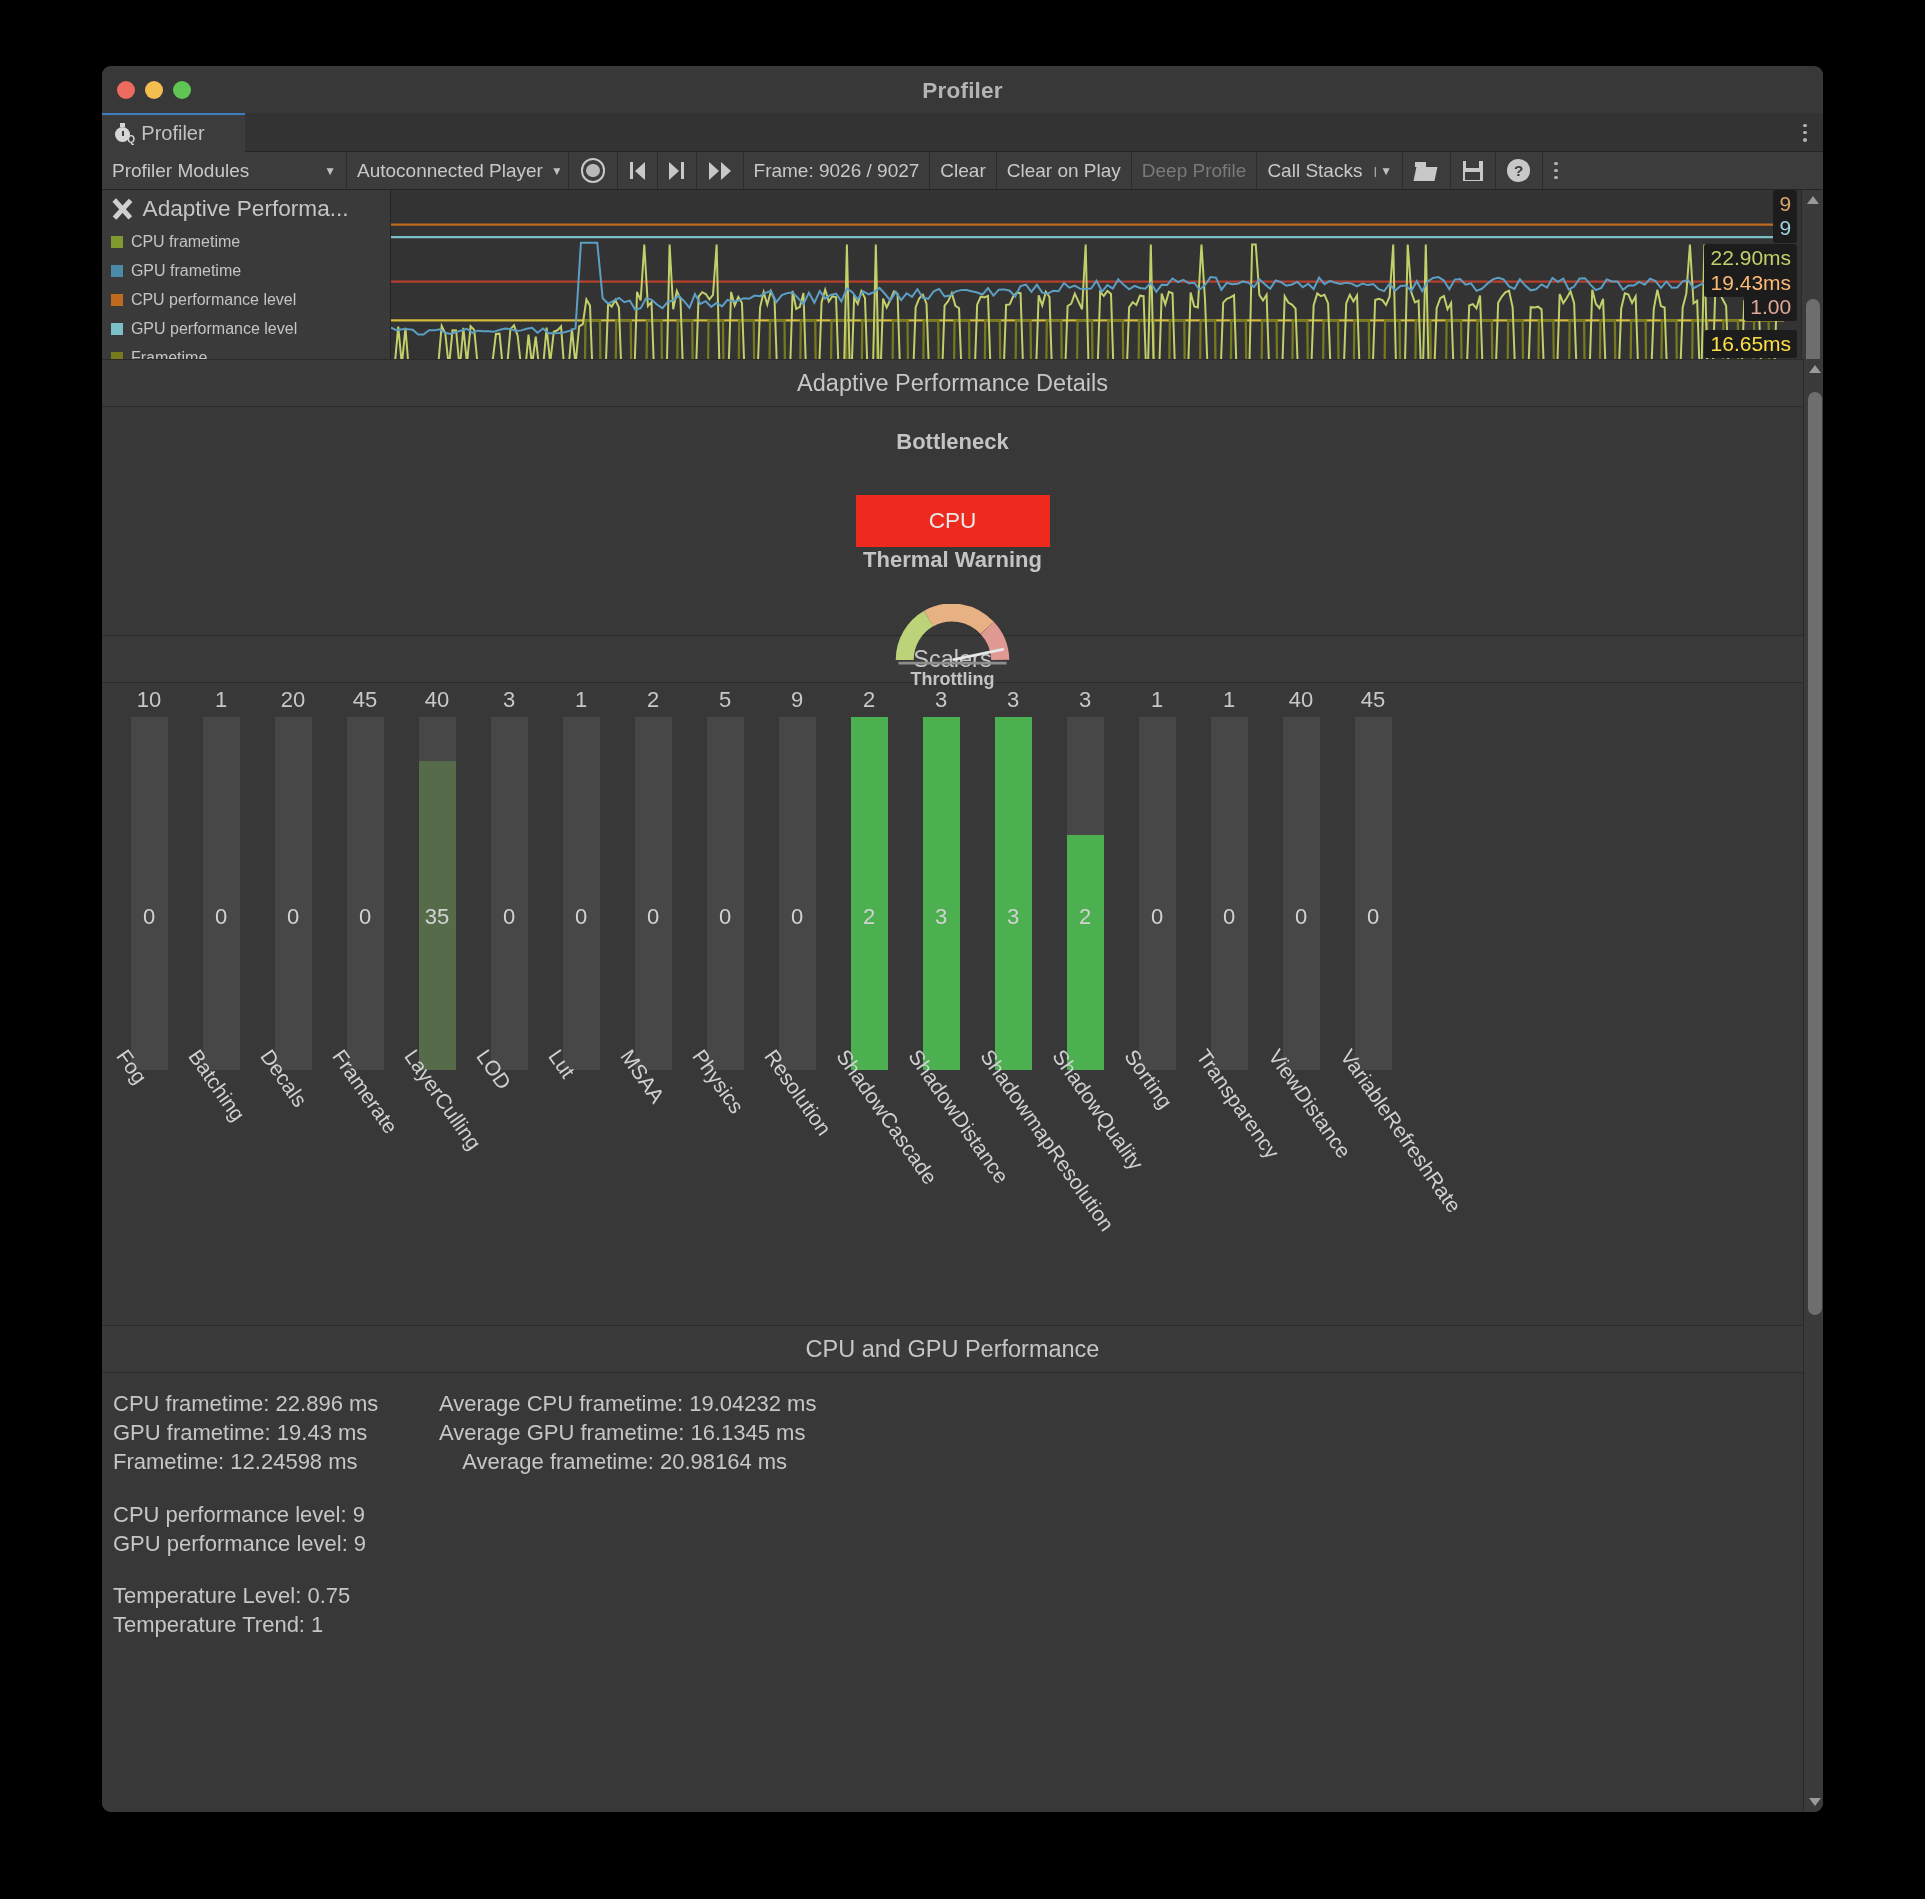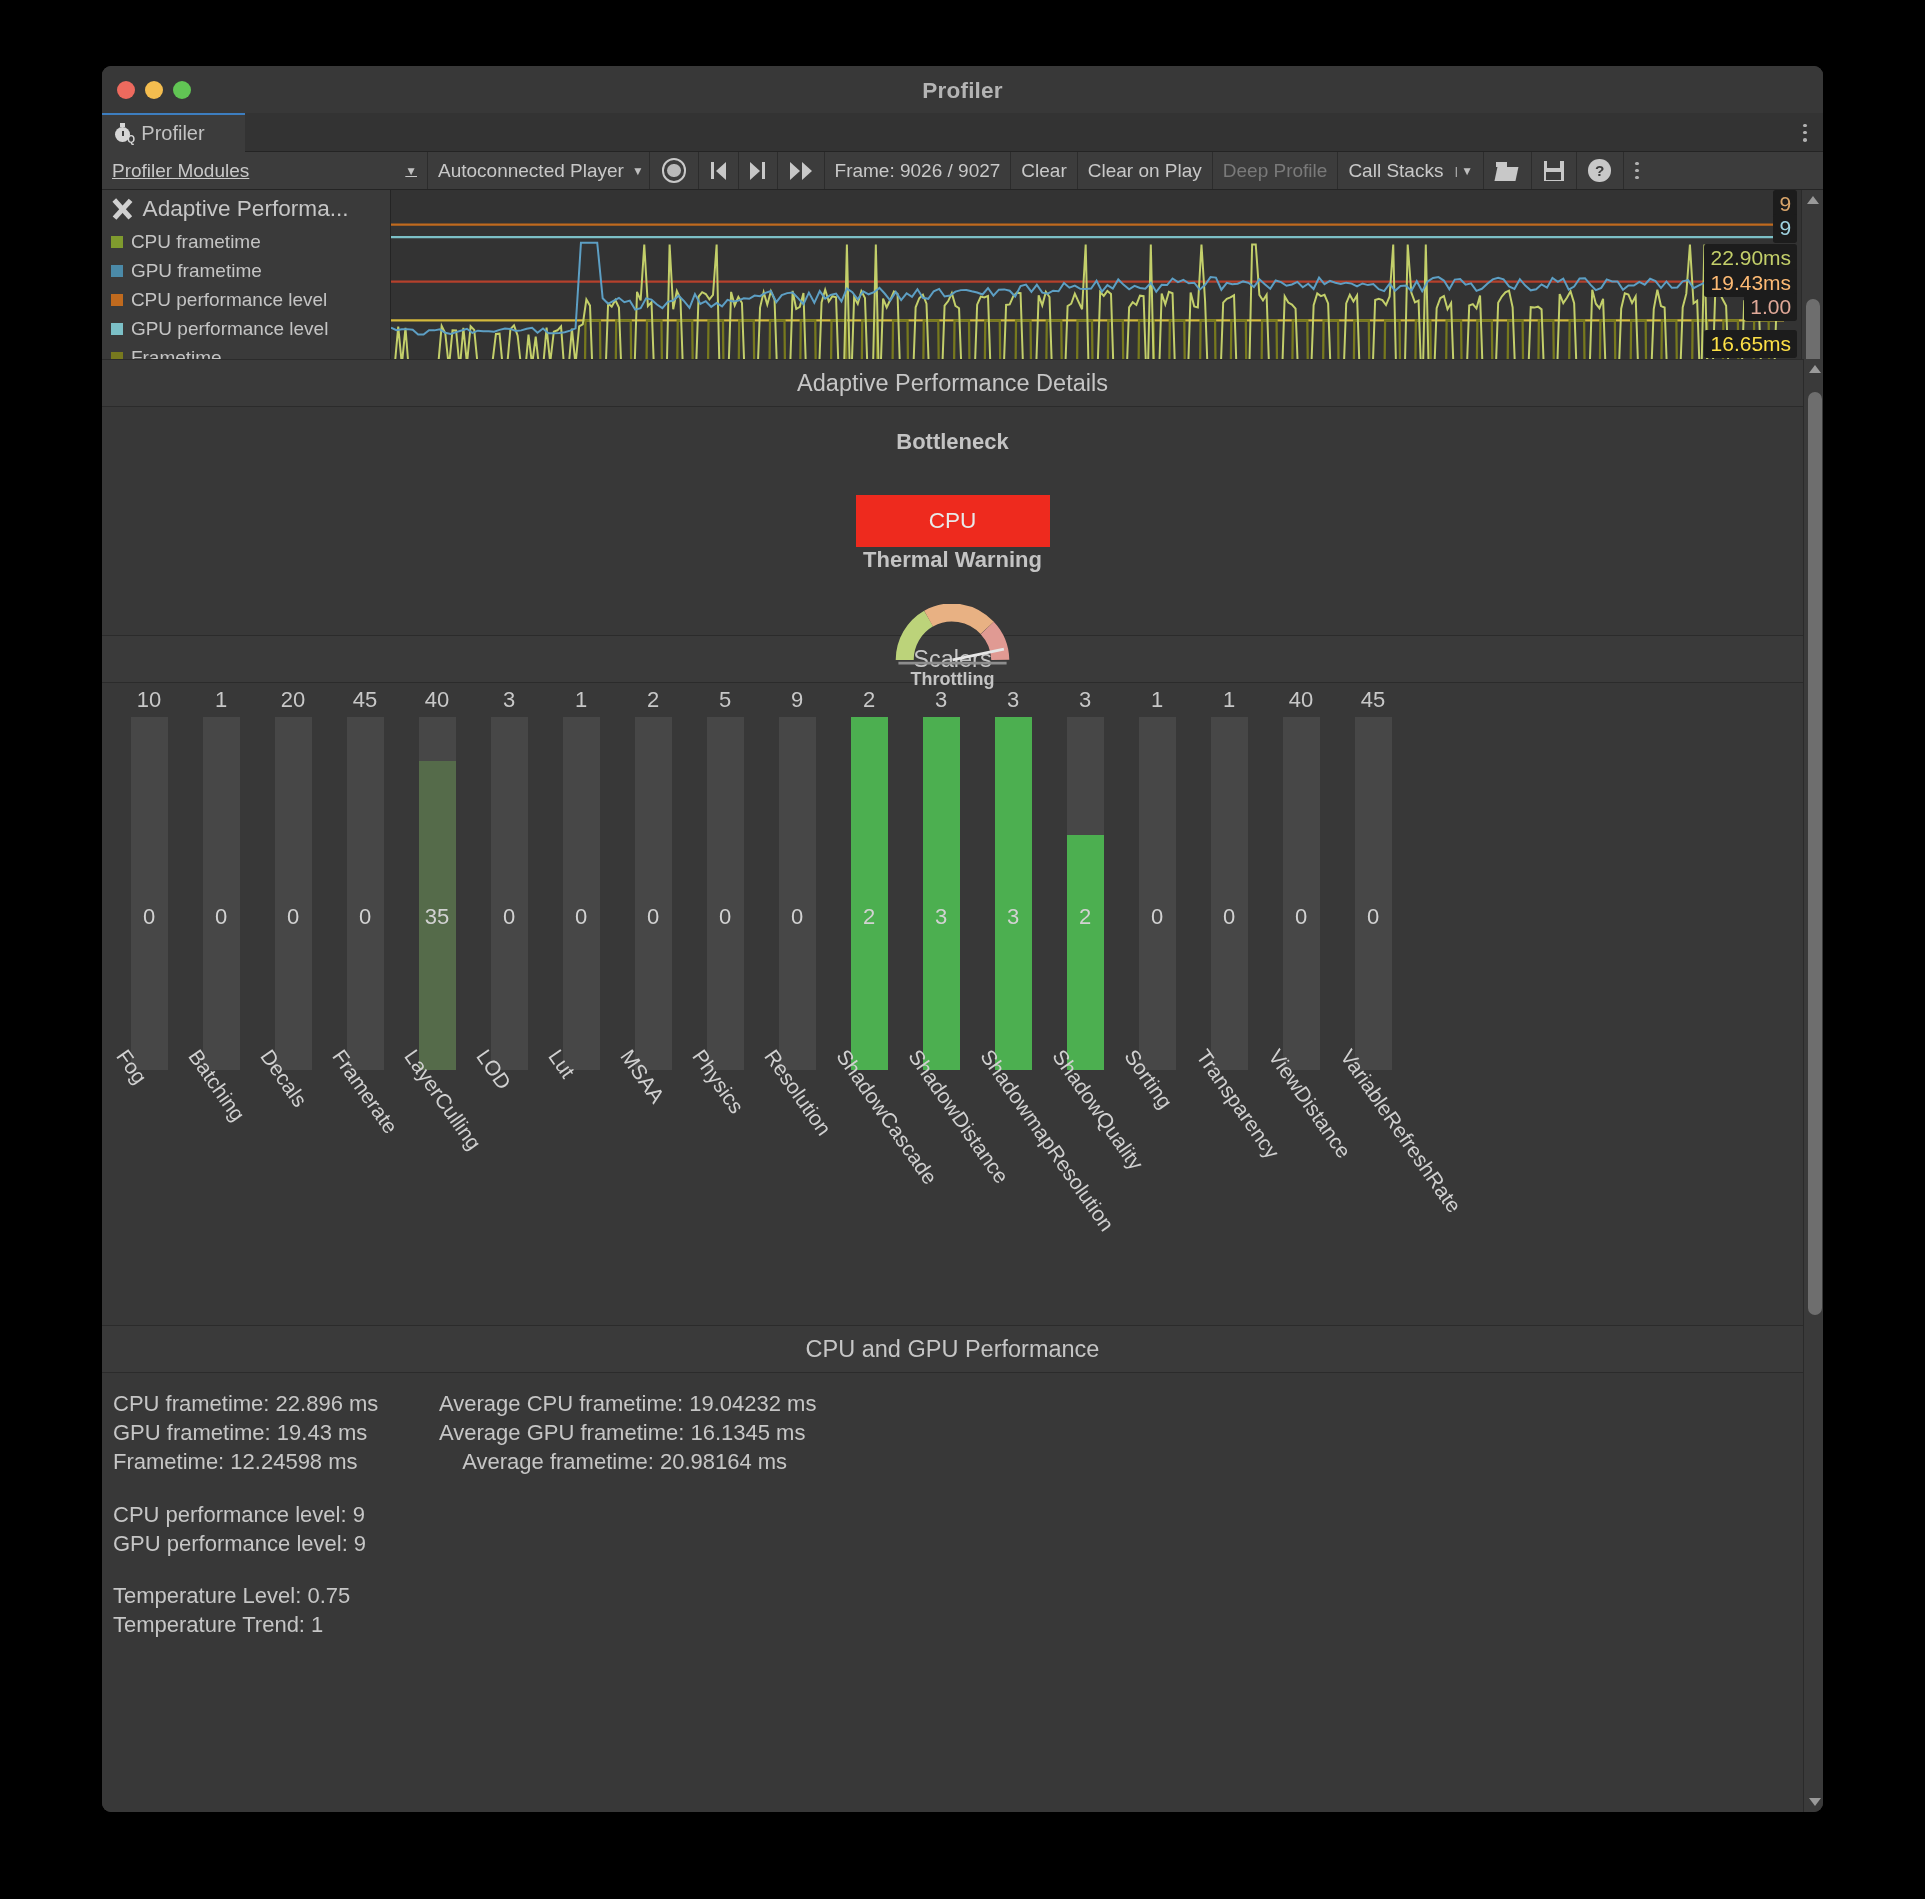--- a/index.html
+++ b/index.html
@@ -85,21 +85,21 @@
   #toolbar {
     display: flex; align-items: stretch;
     height: 38px;
     background: #3c3c3c;
     border-bottom: 0.9px solid #242424;
     font-size: 19px; color: #c8c8c8;
   }
   .tb { display: flex; align-items: center; border-right: 0.9px solid #2c2c2c; padding: 0 10px; white-space: nowrap; }
   .tb.dd { justify-content: space-between; }
   .tb .caret { margin-left: 8.1px; font-size: 11.8px; color: #c0c0c0; }
-  #tb-modules { width: 326px; text-decoration: underline; }
+  #tb-modules { width: 245px; }
   #tb-player { width: 222px; }
   .tb.icon { padding: 0 11.8px; justify-content: center; }
   .tb.disabled { color: #7a7a7a; }
   .tb.noborder { border-right: none; }
 
   .rec-outer { width: 24.4px; height: 24.4px; border-radius: 50%; border: 2.3px solid #c8c8c8; display:flex; align-items:center; justify-content:center;}
   .rec-inner { width: 13.6px; height: 13.6px; border-radius: 50%; background: #b9b9b9; }
   .navico { display:flex; align-items:center; gap:1.8px; }
   .bar-v { width: 3.2px; height: 17px; background: #c8c8c8; }
   .tri-l { width:0;height:0;border-top:9px solid transparent;border-bottom:9px solid transparent;border-right:10px solid #c8c8c8;}
@@ -124,21 +124,21 @@
   #module-header .name { font-size: 22.6px; color: #c6c6c6; }
   .wrench { width: 22.6px; height: 22.6px; position: relative; }
   .wrench .s1, .wrench .s2 {
     position: absolute; left: 9px; top: -0.9px; width: 4.5px; height: 24.4px;
     background: #d0d0d0;
   }
   .wrench .s1 { transform: rotate(42deg); }
   .wrench .s2 { transform: rotate(-42deg); }
   .legend-item { display: flex; align-items: center; gap: 8.1px; height: 29px; }
   .legend-sw { width: 11.8px; height: 11.8px; }
-  .legend-lbl { font-size: 19px; color: #c4c4c4; }
+  .legend-lbl { font-size: 16px; color: #c4c4c4; }
 
   #graphwrap { flex: 1; position: relative; background: #333333; overflow: hidden; }
   #graphsvg { position: absolute; left: 0; top: 0; }
   .valtag {
     position: absolute; right: 3.6px;
     background: #1c1c1c; border-radius: 2.7px;
     padding: 1.8px 6.3px; font-size: 21px; line-height: 1.18;
     white-space: nowrap;
   }
 

